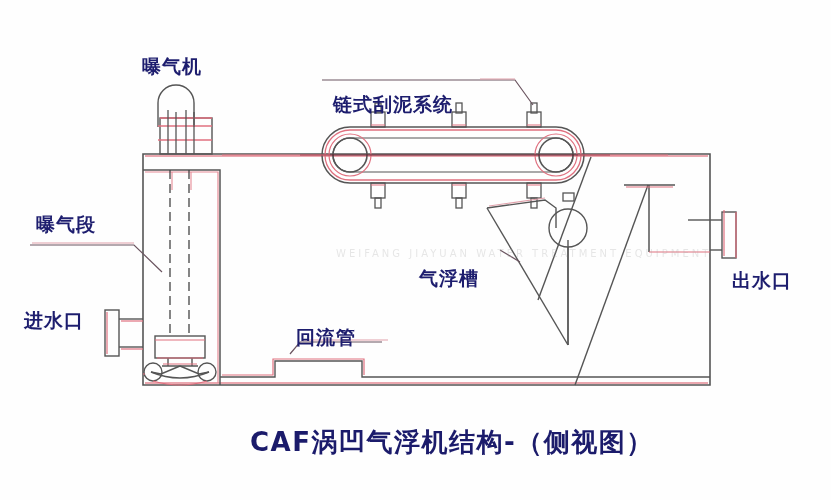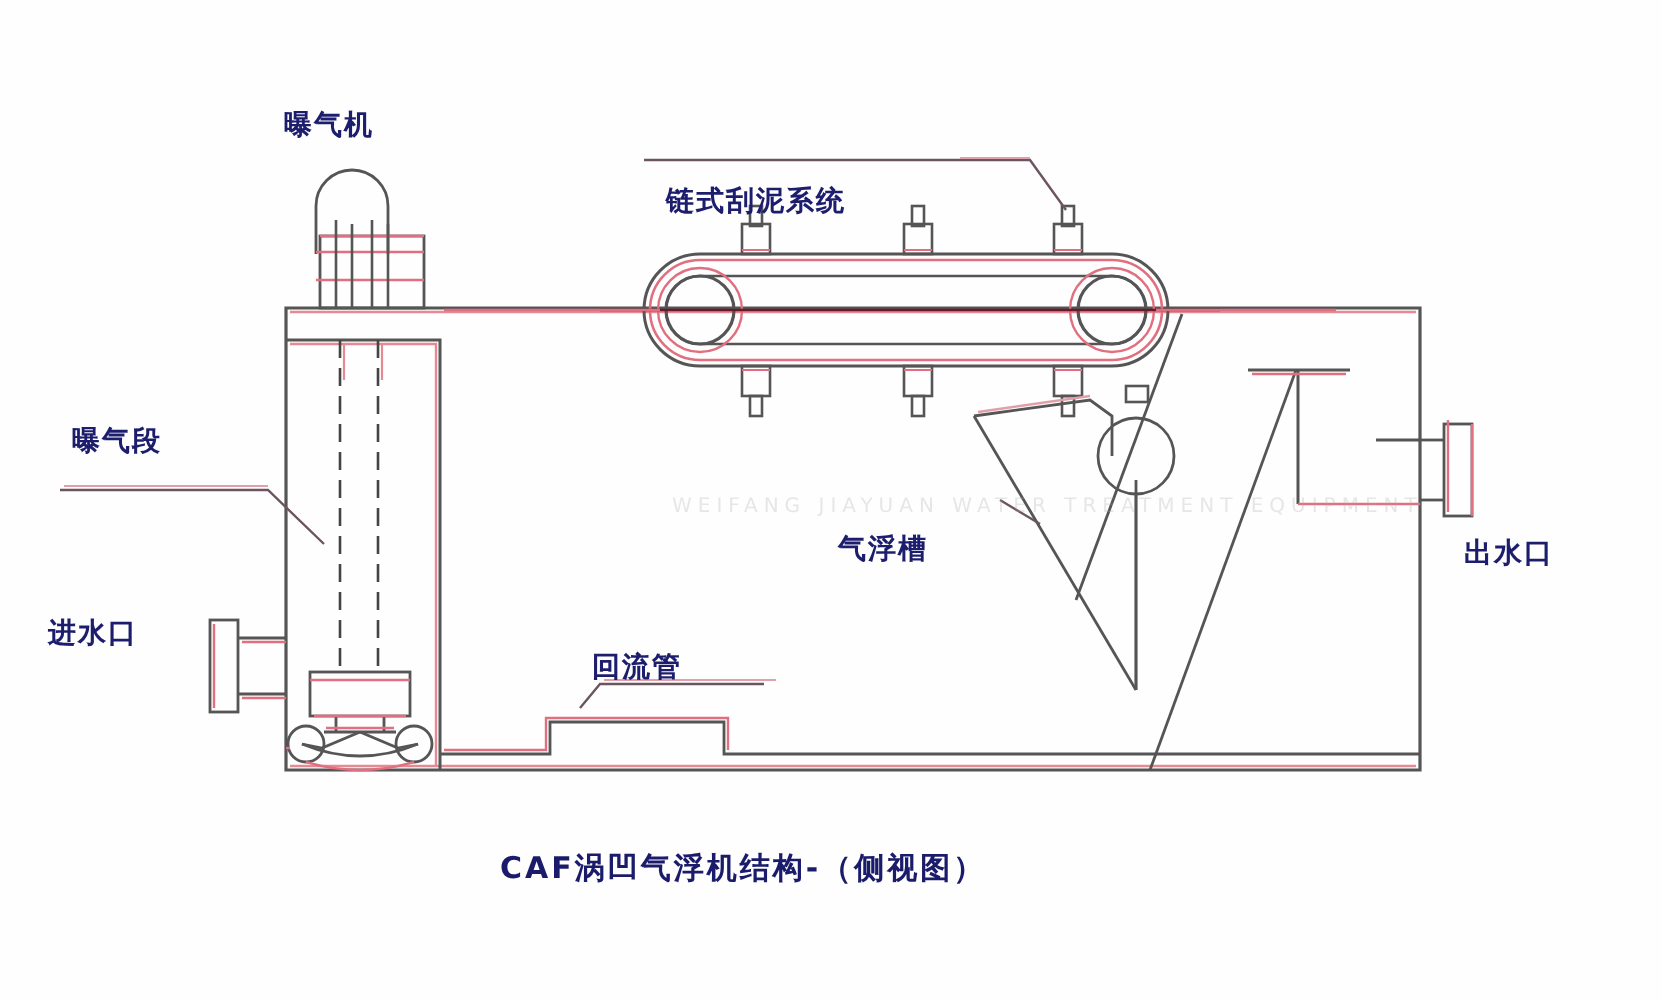--- a/index.html
+++ b/index.html
@@ -21,26 +21,26 @@
     width:831px;height:500px;
   }
   .lbl{
     position:absolute;
     color:#1d1d6e;
     font-weight:700;
     letter-spacing:1px;
     white-space:nowrap;
     font-family:"DejaVu Sans","Liberation Sans",sans-serif;
   }
-  .lbl-20{font-size:14px;}
+  .lbl-20{font-size:19px;}
   .caption{
     position:absolute;
     color:#1b1b6b;
     font-weight:700;
-    font-size:15px;
+    font-size:26px;
     letter-spacing:1.5px;
     white-space:nowrap;
   }
   .wm{
     position:absolute;
     left:228px;top:203px;
     width:420px;height:56px;
     display:flex;align-items:center;
     pointer-events:none;
   }

